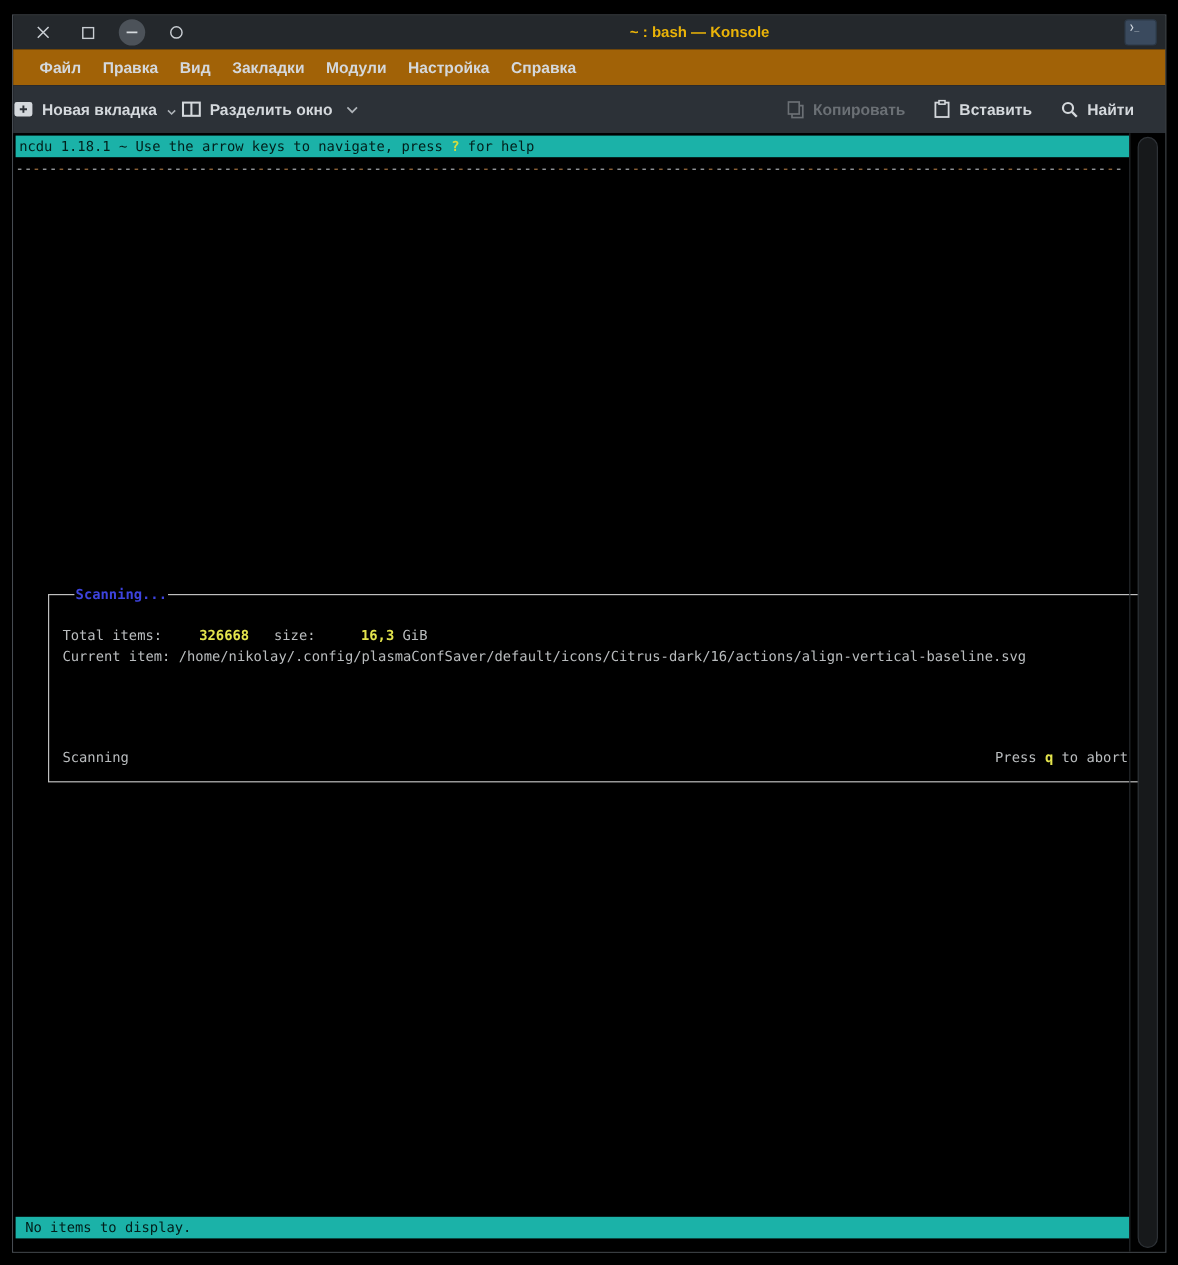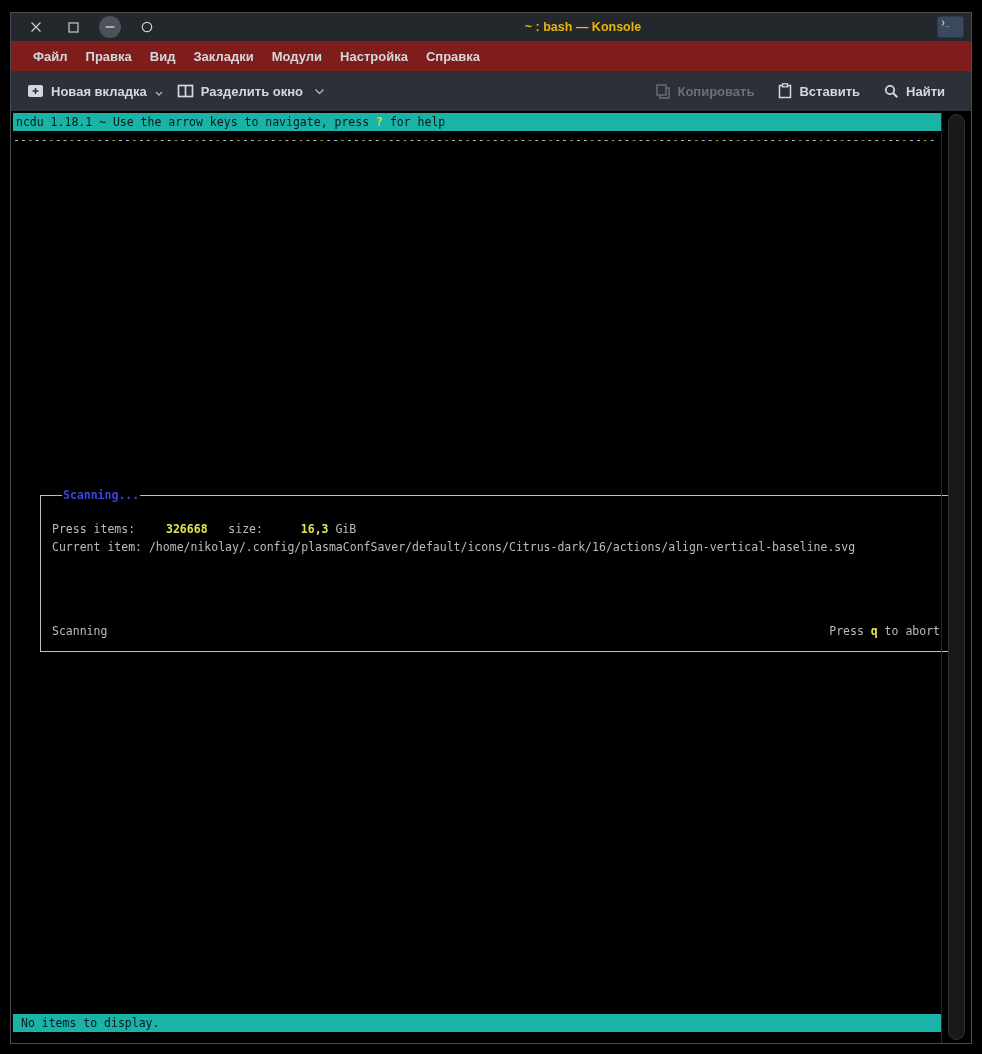--- a/index.html
+++ b/index.html
@@ -36,30 +36,30 @@
   .app-icon{
     position:absolute;right:7px;top:3px;width:27px;height:22px;
     background:#3a4a5e;border:1px solid #2c3947;border-radius:3px;
   }
   .app-icon .mini-prompt{
     position:absolute;left:3px;top:3px;font-size:7px;line-height:7px;
     color:#cfd6dd;font-family:"DejaVu Sans Mono",monospace;
   }
   
   .menubar{
-    height:30px;background:#7f1d1d;display:flex;align-items:center;padding-left:13px;
+    height:30px;background:#a16207;display:flex;align-items:center;padding-left:13px;
   }
   .menu-item{
     padding:0 9px;font-size:13px;font-weight:600;color:#d4d8dc;cursor:default;
   }
   
   .toolbar{
     height:40px;background:#2c3137;display:flex;align-items:center;
   }
-  .tb-left{display:flex;align-items:flex-end;gap:14px;padding-left:16px;}
+  .tb-left{display:flex;align-items:flex-end;gap:4px;}
   .tb-right{margin-left:auto;display:flex;align-items:flex-end;gap:24px;padding-right:26px;}
   .tb-btn{
     display:flex;align-items:center;gap:7px;
     font-size:13px;font-weight:600;color:#d4d8dc;cursor:default;white-space:nowrap;
   }
   .tb-btn.disabled{color:#6b7075;}
   .tb-btn svg{display:block;}
   .chev-small{align-self:flex-end;margin-left:1px;margin-bottom:3px;}
   .chev-big{margin-left:4px;}
   
@@ -193,21 +193,21 @@
   </div>
 
   <div class="terminal">
 
     <div class="term-row bar hdr-bar"><span>ncdu 1.18.1 ~ Use the arrow keys to navigate, press </span><span class="key">?</span><span> for help</span></div>
 
     <div class="term-row sep-row"><span>-</span><span>-</span><span class="sep-accent">-</span><span>-</span><span>-</span><span class="sep-accent">-</span><span>-</span><span>-</span><span class="sep-accent">-</span><span>-</span><span>-</span><span class="sep-accent">-</span><span>-</span><span>-</span><span class="sep-accent">-</span><span>-</span><span>-</span><span class="sep-accent">-</span><span>-</span><span>-</span><span class="sep-accent">-</span><span>-</span><span>-</span><span class="sep-accent">-</span><span>-</span><span>-</span><span class="sep-accent">-</span><span>-</span><span>-</span><span class="sep-accent">-</span><span>-</span><span>-</span><span class="sep-accent">-</span><span>-</span><span>-</span><span class="sep-accent">-</span><span>-</span><span>-</span><span class="sep-accent">-</span><span>-</span><span>-</span><span class="sep-accent">-</span><span>-</span><span>-</span><span class="sep-accent">-</span><span>-</span><span>-</span><span class="sep-accent">-</span><span>-</span><span>-</span><span class="sep-accent">-</span><span>-</span><span>-</span><span class="sep-accent">-</span><span>-</span><span>-</span><span class="sep-accent">-</span><span>-</span><span>-</span><span class="sep-accent">-</span><span>-</span><span>-</span><span class="sep-accent">-</span><span>-</span><span>-</span><span class="sep-accent">-</span><span>-</span><span>-</span><span class="sep-accent">-</span><span>-</span><span>-</span><span class="sep-accent">-</span><span>-</span><span>-</span><span class="sep-accent">-</span><span>-</span><span>-</span><span class="sep-accent">-</span><span>-</span><span>-</span><span class="sep-accent">-</span><span>-</span><span>-</span><span class="sep-accent">-</span><span>-</span><span>-</span><span class="sep-accent">-</span><span>-</span><span>-</span><span class="sep-accent">-</span><span>-</span><span>-</span><span class="sep-accent">-</span><span>-</span><span>-</span><span class="sep-accent">-</span><span>-</span><span>-</span><span class="sep-accent">-</span><span>-</span><span>-</span><span class="sep-accent">-</span><span>-</span><span>-</span><span class="sep-accent">-</span><span>-</span><span>-</span><span class="sep-accent">-</span><span>-</span><span>-</span><span class="sep-accent">-</span><span>-</span><span>-</span><span class="sep-accent">-</span><span>-</span><span>-</span><span class="sep-accent">-</span><span>-</span><span>-</span><span class="sep-accent">-</span><span>-</span><span>-</span><span class="sep-accent">-</span><span>-</span><span>-</span><span class="sep-accent">-</span><span>-</span><span>-</span><span class="sep-accent">-</span><span>-</span><span>-</span><span class="sep-accent">-</span><span>-</span></div>
 
     <div class="dialog">
       <div class="dialog-title">Scanning...</div>
-      <div class="d-row d-row1"><span>Press items: </span><span class="val">326668</span><span>   size:  </span><span class="val">16,3</span><span> GiB</span></div>
+      <div class="d-row d-row1"><span>Total items: </span><span class="val">326668</span><span>   size:  </span><span class="val">16,3</span><span> GiB</span></div>
       <div class="d-row d-row2"><span>Current item: </span><span>/home/nikolay/.config/plasmaConfSaver/default/icons/Citrus-dark/16/actions/align-vertical-baseline.svg</span></div>
       <div class="d-row d-foot">
         <span>Scanning</span>
         <span><span>Press </span><span class="key-y">q</span><span> to abort</span></span>
       </div>
     </div>
 
     <div class="term-row bar ftr-bar"><span>No items to display.</span></div>
 
     <div class="scrollbar">

